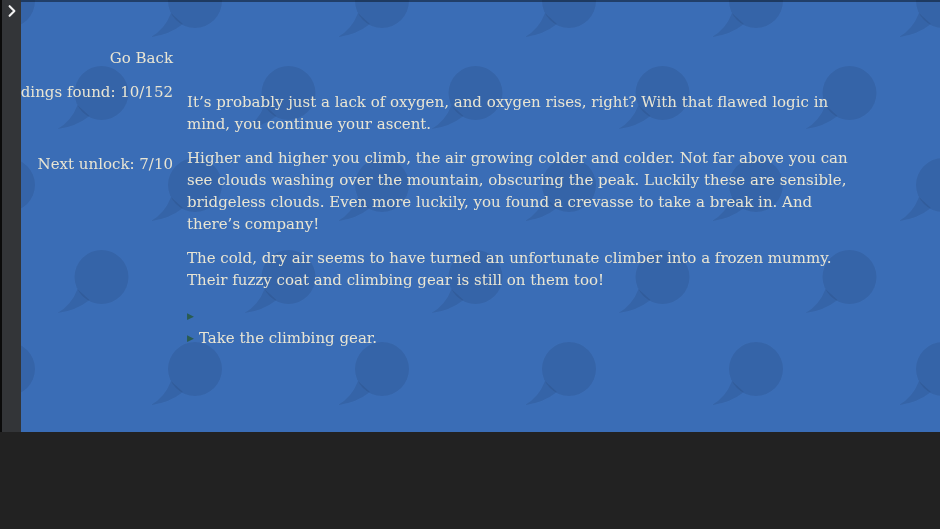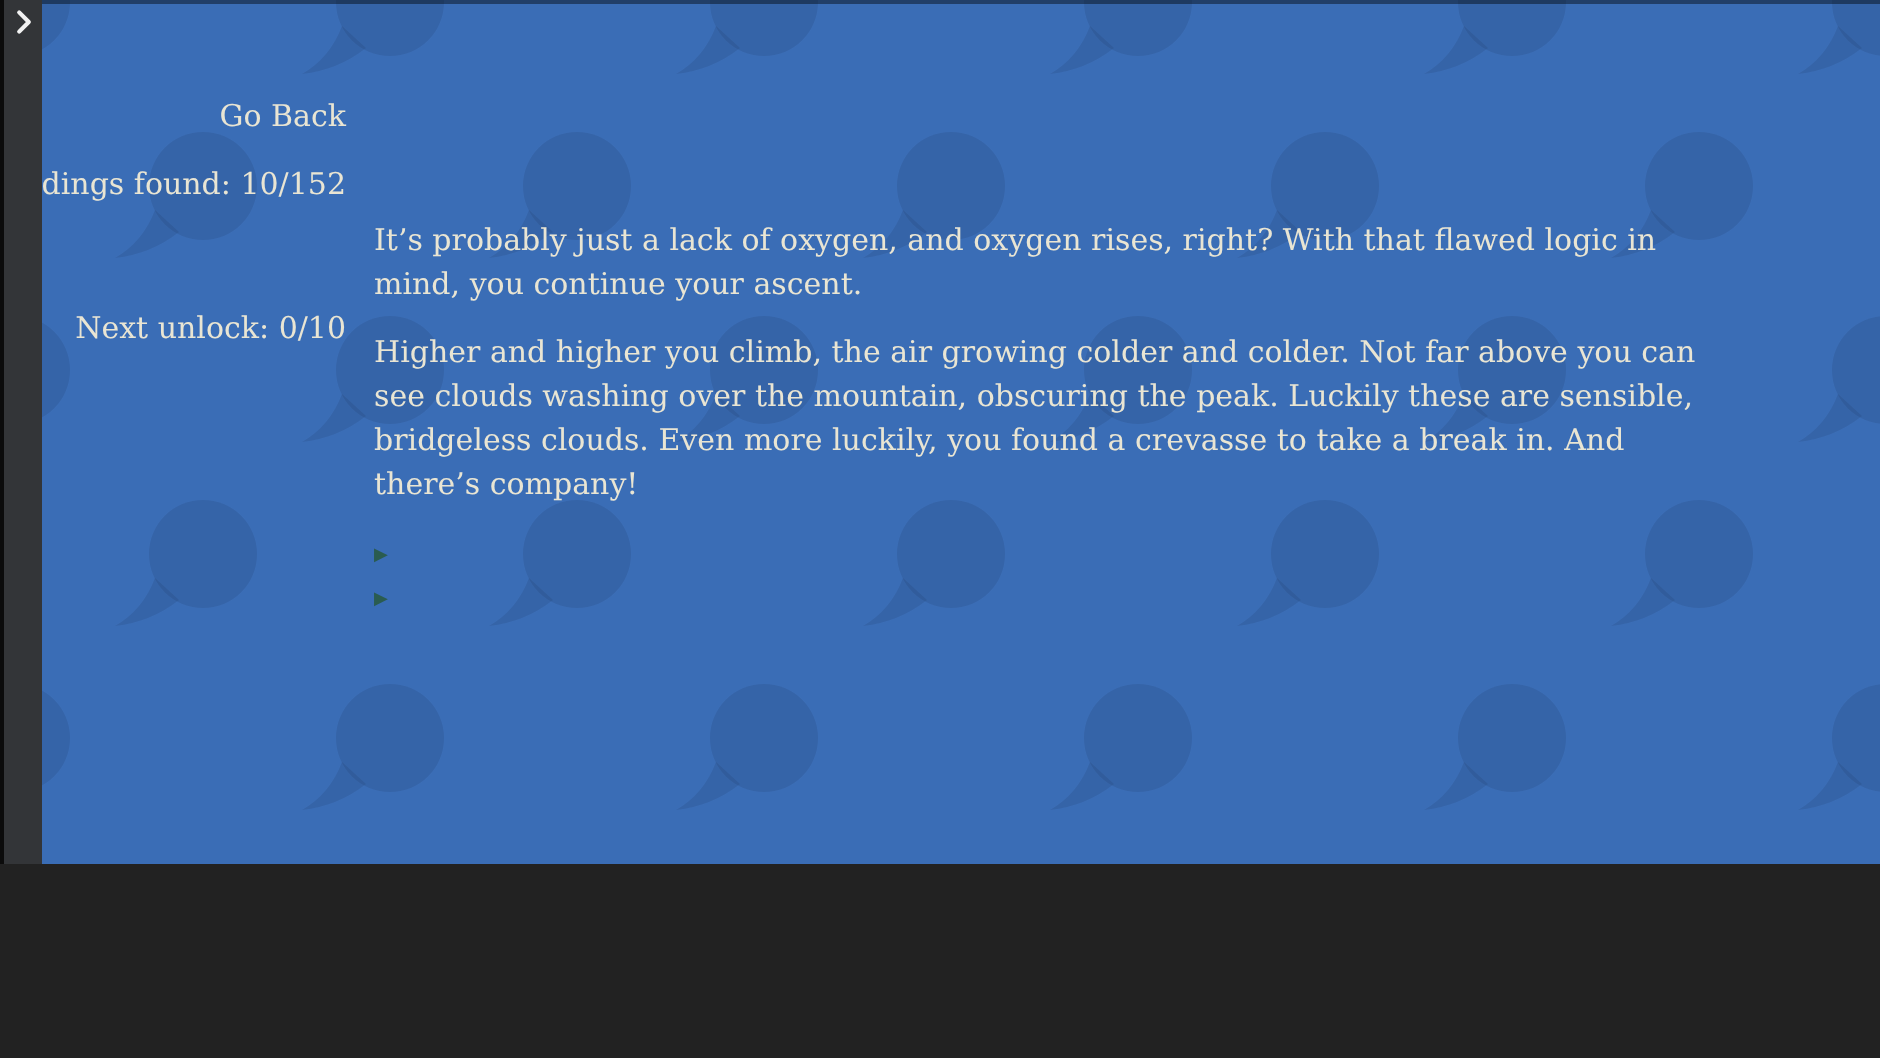--- a/index.html
+++ b/index.html
@@ -82,21 +82,20 @@
     white-space: nowrap;
   }
   
   .story-col {
     position: absolute;
     left: 187px;
     top: 91px;
     width: 720px;
     z-index: 3;
     color: #e9e5d3;
-    margin-top: 18px;
   }
   .story-col p {
     margin: 0 0 12px 0;
     font-size: 15px;
     line-height: 22px;
     white-space: pre-line;
   }
   .choice-list {
     margin-top: 14px;
   }
@@ -149,34 +148,37 @@
         <svg width="16" height="16" viewBox="0 0 20 20" xmlns="http://www.w3.org/2000/svg">
           <polyline points="7,4 13,10 7,16" fill="none" stroke="#f2f2f2" stroke-width="2.6" stroke-linecap="round" stroke-linejoin="round"></polyline>
         </svg>
       </span>
     </button>
   </div>
 
   <div class="stats-col">
     <div class="go-back">Go Back</div>
     <div class="stat-endings">Endings found: 10/152</div>
-    <div class="stat-unlock">Next unlock: 0/10</div>
+    <div class="stat-unlock">Next unlock: 7/10</div>
   </div>
 
   <div class="story-col">
     <p>It’s probably just a lack of oxygen, and oxygen rises, right? With that flawed logic in
 mind, you continue your ascent.</p>
     <p>Higher and higher you climb, the air growing colder and colder. Not far above you can
 see clouds washing over the mountain, obscuring the peak. Luckily these are sensible,
 bridgeless clouds. Even more luckily, you found a crevasse to take a break in. And
 there’s company!</p>
+    <p>The cold, dry air seems to have turned an unfortunate climber into a frozen mummy.
+Their fuzzy coat and climbing gear is still on them too!</p>
 
     <div class="choice-list">
       <div class="choice-row">
         <span class="choice-bullet">▶</span>
       </div>
       <div class="choice-row">
         <span class="choice-bullet">▶</span>
+        <span class="choice-label">Take the climbing gear.</span>
       </div>
     </div>
   </div>
 
 </div>
 
 </body></html>

